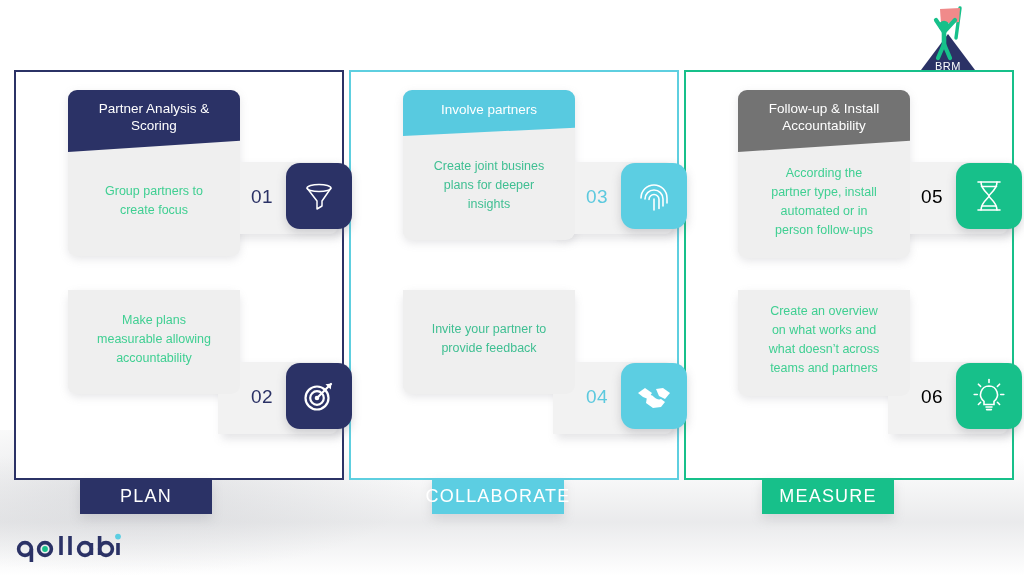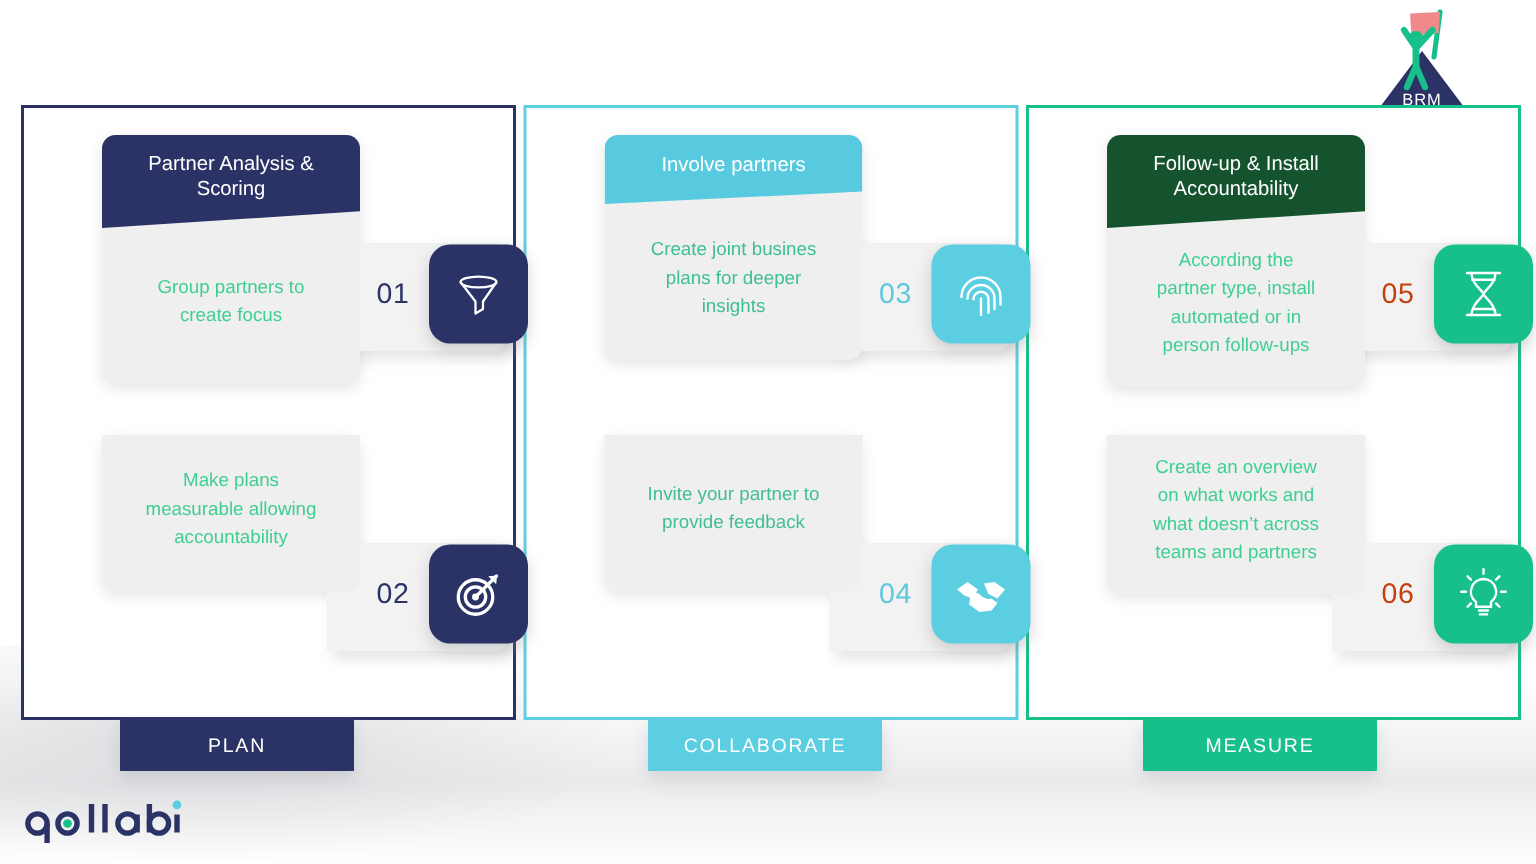--- a/index.html
+++ b/index.html
@@ -72,21 +72,21 @@
     text-align: center;
     padding: 10px 10px 12px 10px;
     min-height: 46px;
     display: flex; align-items: center; justify-content: center;
   }
   
   .card .hdr { clip-path: polygon(0 0, 100% 0, 100% 82%, 0 100%); padding-bottom: 18px; }
 
   .c1 .card .hdr { background: #2b3266; }
   .c2 .card .hdr { background: #58cae0; }
-  .c3 .card .hdr { background: #14532d; }
+  .c3 .card .hdr { background: #737373; }
 
   .card .body {
     position: relative;
     background: #efefef;
     border-radius: 0 0 9px 9px;
     text-align: center;
     padding: 12px 10px 18px 10px;
     font-size: 12.5px;
     line-height: 19px;
     min-height: 104px;
@@ -114,21 +114,21 @@
   .step-num {
     position: absolute;
     z-index: 2;
     font-size: 19px;
     letter-spacing: 0.5px;
     left: 183px;
     top: 96px;
   }
   .c1 .step-num { color: #2b3266; }
   .c2 .step-num { color: #5cc9de; }
-  .c3 .step-num { color: #c2410c; }
+  .c3 .step-num { color: #000000; }
 
   .icon-tile {
     position: absolute;
     z-index: 3;
     left: 218px;
     top: 73px;
     width: 66px; height: 66px;
     border-radius: 14px;
     display: flex; align-items: center; justify-content: center;
     box-shadow: 0 4px 10px rgba(120,120,130,0.30);
@@ -136,24 +136,24 @@
   .c1 .icon-tile { background: #2b3266; }
   .c2 .icon-tile { background: #5ccee2; }
   .c3 .icon-tile { background: #17c08a; }
   .icon-tile svg { display: block; }
 
   
   .phase {
     position: absolute;
     top: 478px;
     height: 36px;
-    width: 156px;
+    width: 132px;
     display: flex; align-items: center; justify-content: center;
     color: #ffffff;
-    font-size: 13px;
+    font-size: 18px;
     letter-spacing: 1.2px;
     box-shadow: 0 5px 10px rgba(150,150,158,0.28);
   }
   .phase.p1 { left: 80px;  background: #2b3266; }
   .phase.p2 { left: 432px; background: #5ccee2; }
   .phase.p3 { left: 762px; background: #17c08a; }
 
   
   .logo {
     position: absolute; left: 14px; top: 531px;

